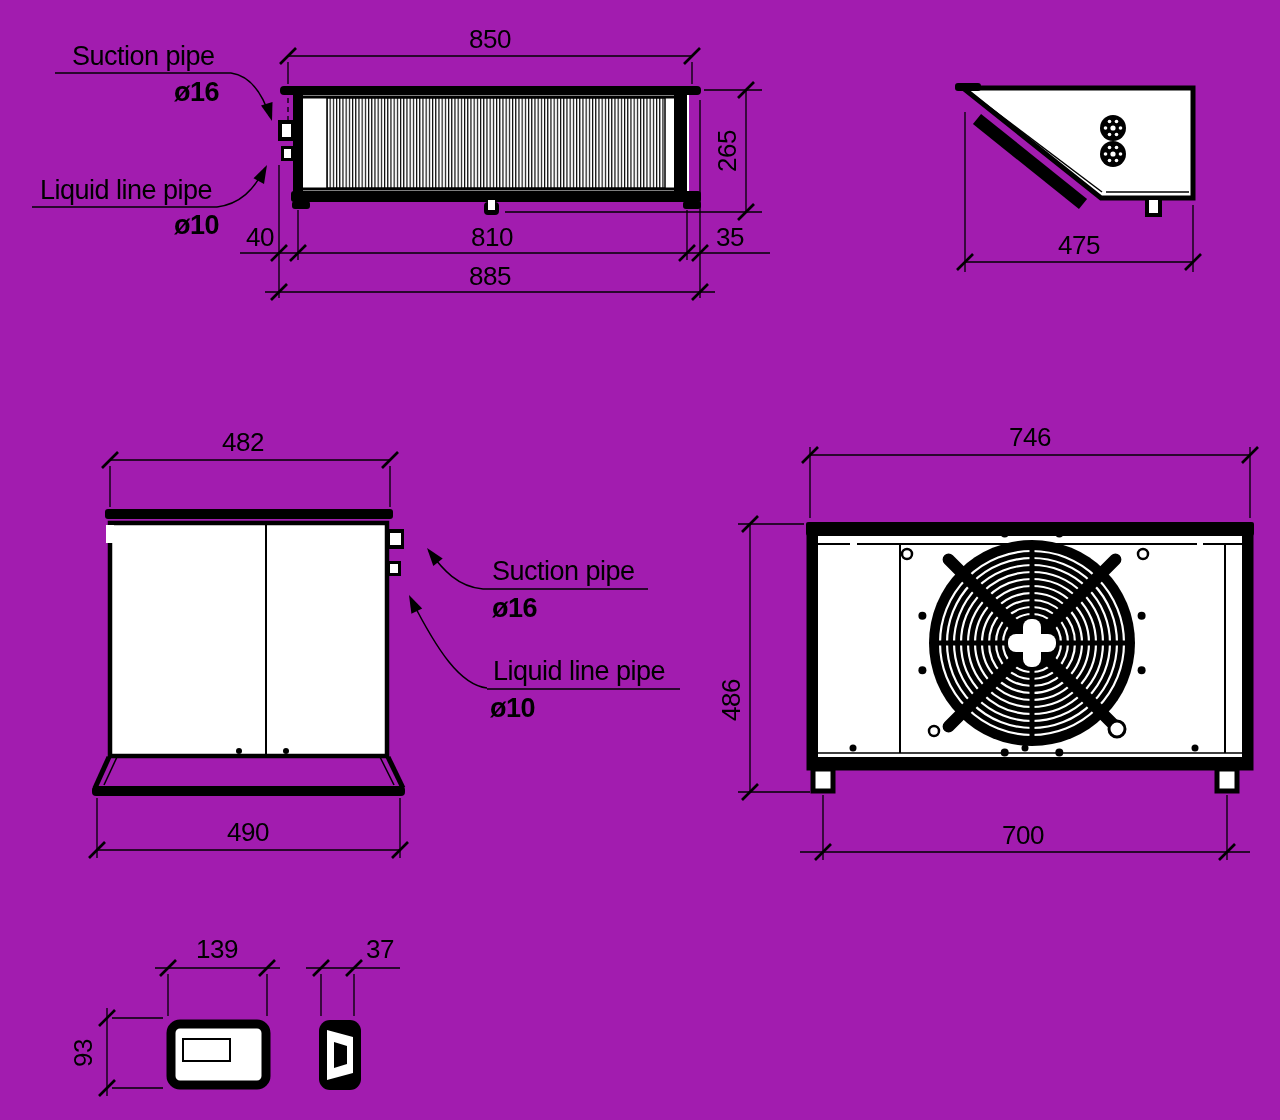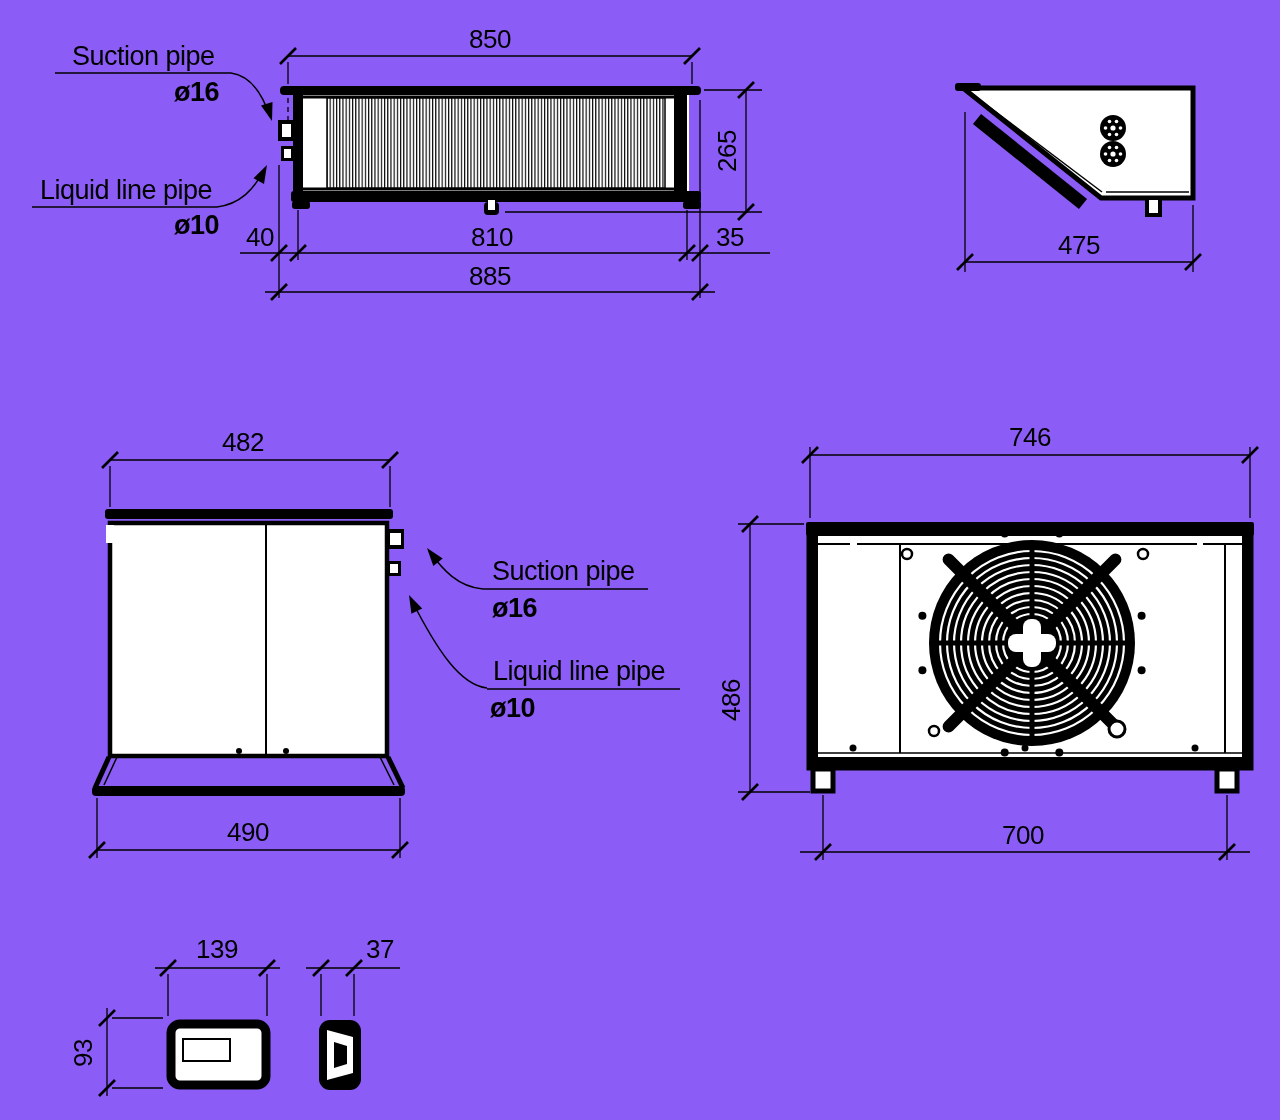--- a/index.html
+++ b/index.html
@@ -1,16 +1,16 @@
 <!DOCTYPE html>
 <html><head>
 <meta charset="utf-8">
 <style>
   html,body{margin:0;padding:0;background:#ffffff;}
-  .stage{width:1280px;height:1120px;background:#8b5cf6;position:relative;}
+  .stage{width:1280px;height:1120px;background:#a21caf;position:relative;}
   svg{display:block;}
   .fillb{fill:#000;stroke:none;}
   .wht{fill:#fff;stroke:none;}
   .dimline{stroke:#000;stroke-width:1.3;fill:none;}
   .thin{stroke:#000;stroke-width:1.5;fill:none;}
   .med{stroke:#000;stroke-width:3;fill:none;}
   .tickm{stroke:#000;stroke-width:2.6;}
   .dim-text{font:26px "Liberation Sans",sans-serif;fill:#000;letter-spacing:-0.5px;}
   .label-text{font:27px "Liberation Sans",sans-serif;fill:#000;letter-spacing:-0.5px;}
   .dia-text{font:bold 27px "Liberation Sans",sans-serif;fill:#000;letter-spacing:-0.5px;}

